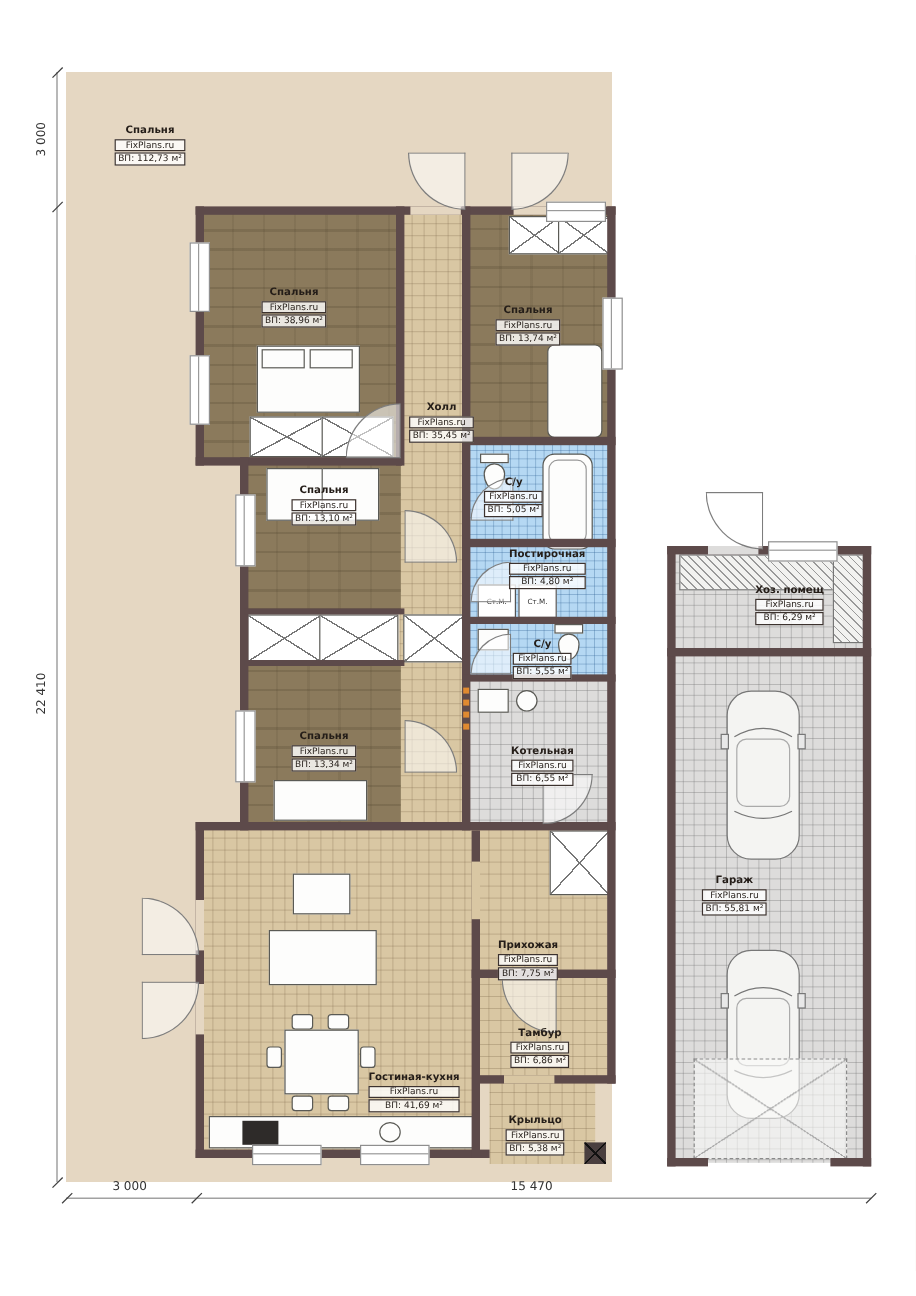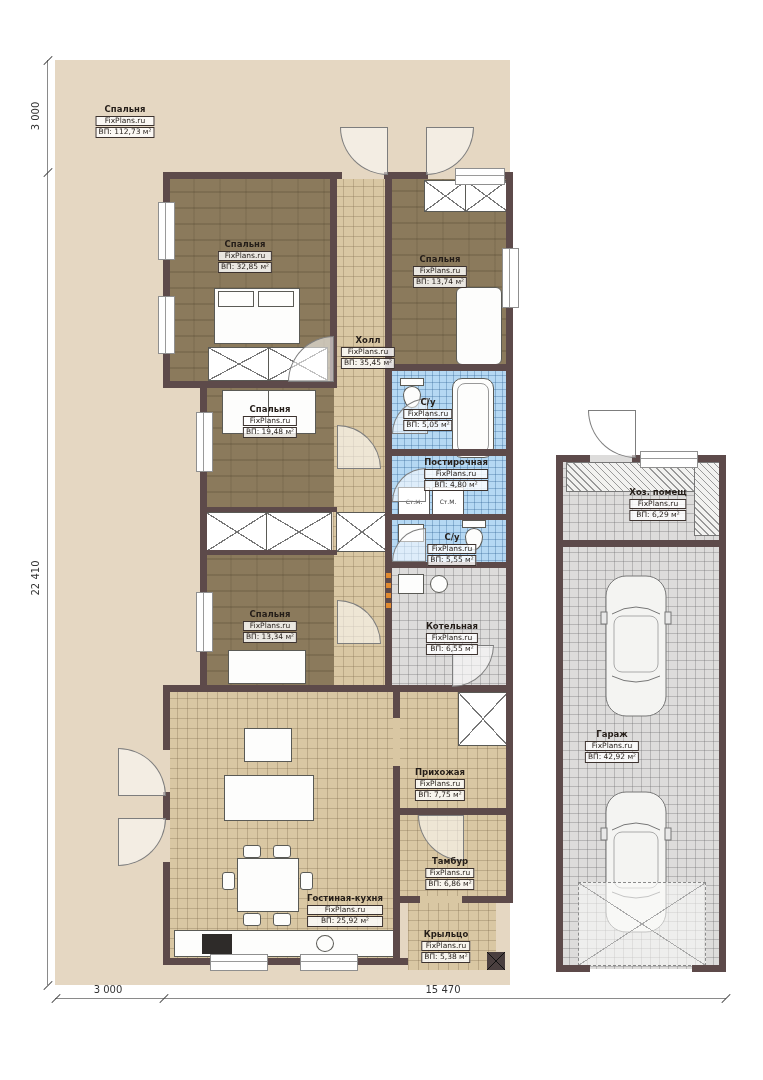--- a/index.html
+++ b/index.html
@@ -244,21 +244,21 @@
   <div class="column" style="left:487px;top:952px;width:18px;height:18px;"></div>
 
   <div class="room-label" style="left:125px;top:105px;">
     <div class="rl-name">Спальня</div>
     <div class="rl-box">FixPlans.ru</div>
     <div class="rl-box">ВП: 112,73 м²</div>
   </div>
   <div class="room-label" style="left:245px;top:240px;">
     <div class="rl-name">Спальня</div>
     <div class="rl-box">FixPlans.ru</div>
-    <div class="rl-box">ВП: 32,85 м²</div>
+    <div class="rl-box">ВП: 38,96 м²</div>
   </div>
   <div class="room-label" style="left:440px;top:255px;">
     <div class="rl-name">Спальня</div>
     <div class="rl-box">FixPlans.ru</div>
     <div class="rl-box">ВП: 13,74 м²</div>
   </div>
   <div class="room-label" style="left:368px;top:336px;">
     <div class="rl-name">Холл</div>
     <div class="rl-box">FixPlans.ru</div>
     <div class="rl-box">ВП: 35,45 м²</div>
@@ -274,56 +274,56 @@
     <div class="rl-box">ВП: 4,80 м²</div>
   </div>
   <div class="room-label" style="left:452px;top:533px;">
     <div class="rl-name">С/у</div>
     <div class="rl-box">FixPlans.ru</div>
     <div class="rl-box">ВП: 5,55 м²</div>
   </div>
   <div class="room-label" style="left:270px;top:405px;">
     <div class="rl-name">Спальня</div>
     <div class="rl-box">FixPlans.ru</div>
-    <div class="rl-box">ВП: 19,48 м²</div>
+    <div class="rl-box">ВП: 13,10 м²</div>
   </div>
   <div class="room-label" style="left:270px;top:610px;">
     <div class="rl-name">Спальня</div>
     <div class="rl-box">FixPlans.ru</div>
     <div class="rl-box">ВП: 13,34 м²</div>
   </div>
   <div class="room-label" style="left:452px;top:622px;">
     <div class="rl-name">Котельная</div>
     <div class="rl-box">FixPlans.ru</div>
     <div class="rl-box">ВП: 6,55 м²</div>
   </div>
-  <div class="room-label" style="left:440px;top:768px;">
+  <div class="room-label" style="left:440px;top:784px;">
     <div class="rl-name">Прихожая</div>
     <div class="rl-box">FixPlans.ru</div>
     <div class="rl-box">ВП: 7,75 м²</div>
   </div>
   <div class="room-label" style="left:450px;top:857px;">
     <div class="rl-name">Тамбур</div>
     <div class="rl-box">FixPlans.ru</div>
     <div class="rl-box">ВП: 6,86 м²</div>
   </div>
   <div class="room-label" style="left:345px;top:894px;">
     <div class="rl-name">Гостиная-кухня</div>
     <div class="rl-box">FixPlans.ru</div>
-    <div class="rl-box">ВП: 25,92 м²</div>
+    <div class="rl-box">ВП: 41,69 м²</div>
   </div>
   <div class="room-label" style="left:446px;top:930px;">
     <div class="rl-name">Крыльцо</div>
     <div class="rl-box">FixPlans.ru</div>
     <div class="rl-box">ВП: 5,38 м²</div>
   </div>
   <div class="room-label" style="left:612px;top:730px;">
     <div class="rl-name">Гараж</div>
     <div class="rl-box">FixPlans.ru</div>
-    <div class="rl-box">ВП: 42,92 м²</div>
+    <div class="rl-box">ВП: 55,81 м²</div>
   </div>
   <div class="room-label" style="left:658px;top:488px;">
     <div class="rl-name">Хоз. помещ</div>
     <div class="rl-box">FixPlans.ru</div>
     <div class="rl-box">ВП: 6,29 м²</div>
   </div>
 
   <div class="dim-line" style="left:47px;top:60px;width:1px;height:925px;"></div>
   <div class="tick" style="left:42px;top:60px;"></div>
   <div class="tick" style="left:42px;top:172px;"></div>

